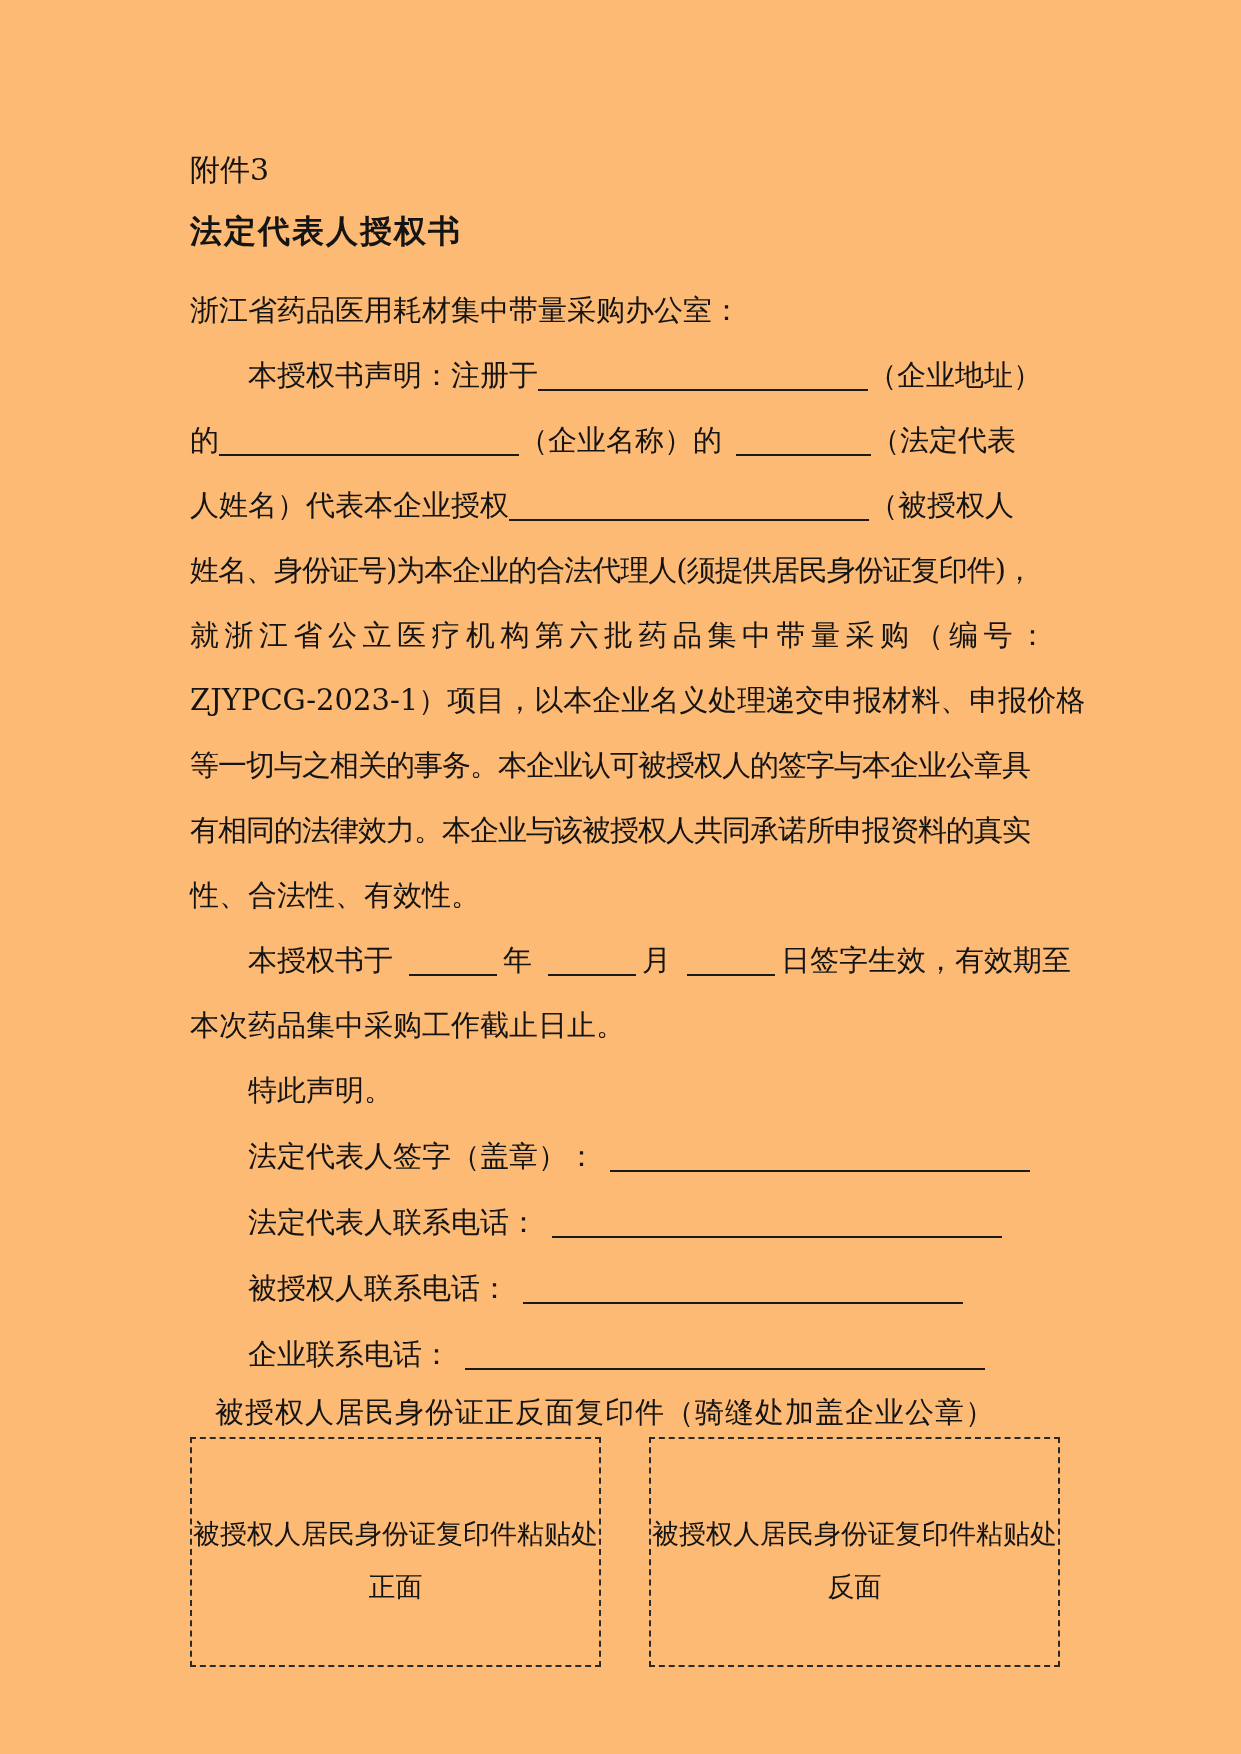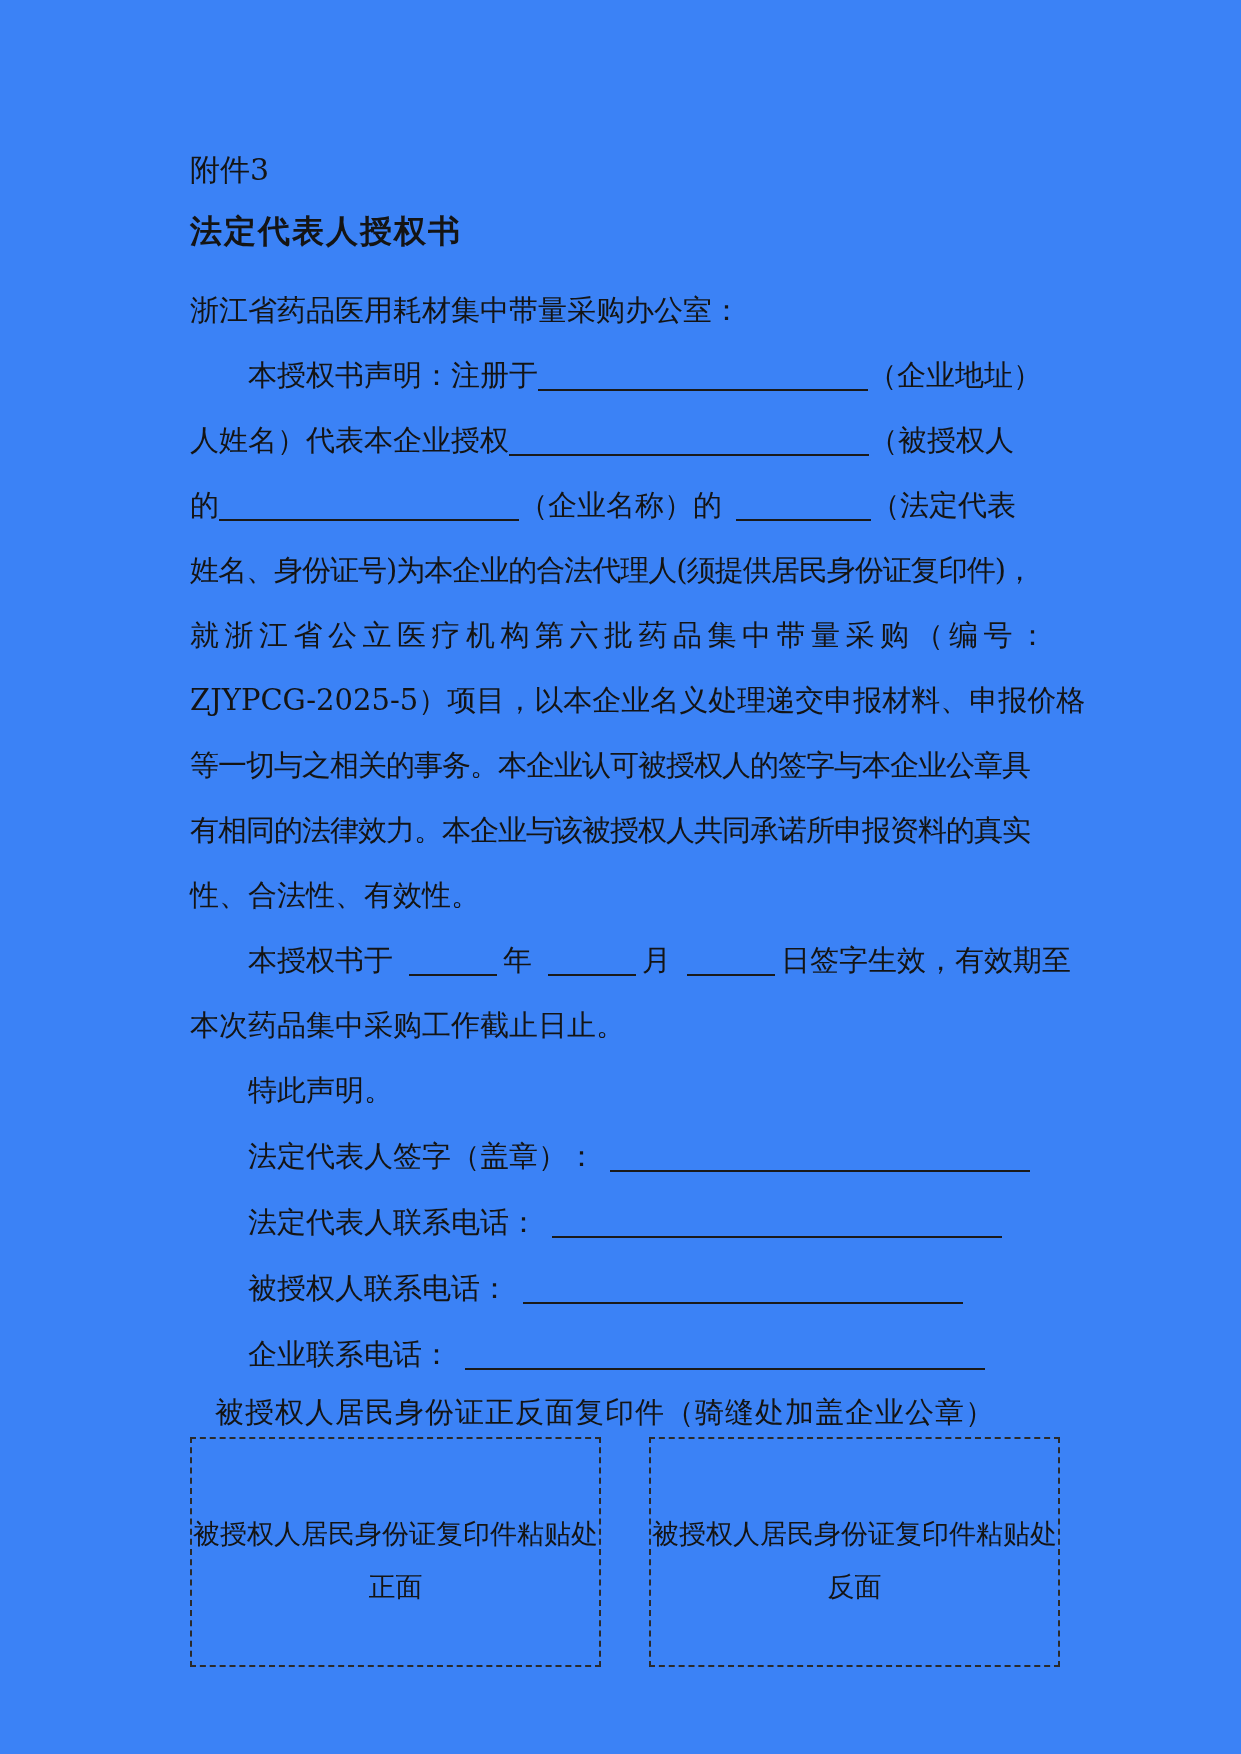--- a/index.html
+++ b/index.html
@@ -1,19 +1,19 @@
 <!DOCTYPE html>
 <html><head>
 <meta charset="utf-8">
 <style>
   html,body{margin:0;padding:0;background:#ffffff;}
   .page{
     position:relative;
     width:1241px;height:1754px;
-    background:#3b82f6;
+    background:#fdba74;
     font-family:"DejaVu Serif","Liberation Serif",serif;
     color:#141414;
     overflow:hidden;
   }
   .content{position:absolute;left:190px;top:0;width:870px;}
   .attach{margin-top:150px;height:40px;line-height:40px;font-size:30px;}
   .title{
     margin:18px 0 0 0;height:46px;line-height:46px;
     font-size:32px;font-weight:700;letter-spacing:2px;
     width:850px;
@@ -61,29 +61,29 @@
     <div class="attach">附件3</div>
 
     <div class="title">法定代表人授权书</div>
 
     <div class="lines">
 
       <div class="ln">浙江省药品医用耗材集中带量采购办公室：</div>
 
       <div class="ln indent"><span>本授权书声明：注册于</span><span class="blank b330"></span><span>（企业地址）</span></div>
 
+      <div class="ln"><span>的</span><span class="blank b300"></span><span>（企业名称）的</span><span class="blank b135"></span><span>（法定代表</span></div>
+
       <div class="ln"><span>人姓名）代表本企业授权</span><span class="blank b360"></span><span>（被授权人</span></div>
-
-      <div class="ln"><span>的</span><span class="blank b300"></span><span>（企业名称）的</span><span class="blank b135"></span><span>（法定代表</span></div>
 
       <div class="ln tight">姓名、身份证号)为本企业的合法代理人(须提供居民身份证复印件)，</div>
 
       <div class="ln wide5">就浙江省公立医疗机构第六批药品集中带量采购（编号：</div>
 
-      <div class="ln">ZJYPCG-2025-5）项目，以本企业名义处理递交申报材料、申报价格</div>
+      <div class="ln">ZJYPCG-2023-1）项目，以本企业名义处理递交申报材料、申报价格</div>
 
       <div class="ln tight">等一切与之相关的事务。本企业认可被授权人的签字与本企业公章具</div>
 
       <div class="ln tight">有相同的法律效力。本企业与该被授权人共同承诺所申报资料的真实</div>
 
       <div class="ln">性、合法性、有效性。</div>
 
       <div class="ln indent"><span>本授权书于</span><span class="blank b88"></span><span>年</span><span class="blank b88"></span><span>月</span><span class="blank b88"></span><span>日签字生效，有效期至</span></div>
 
       <div class="ln">本次药品集中采购工作截止日止。</div>

